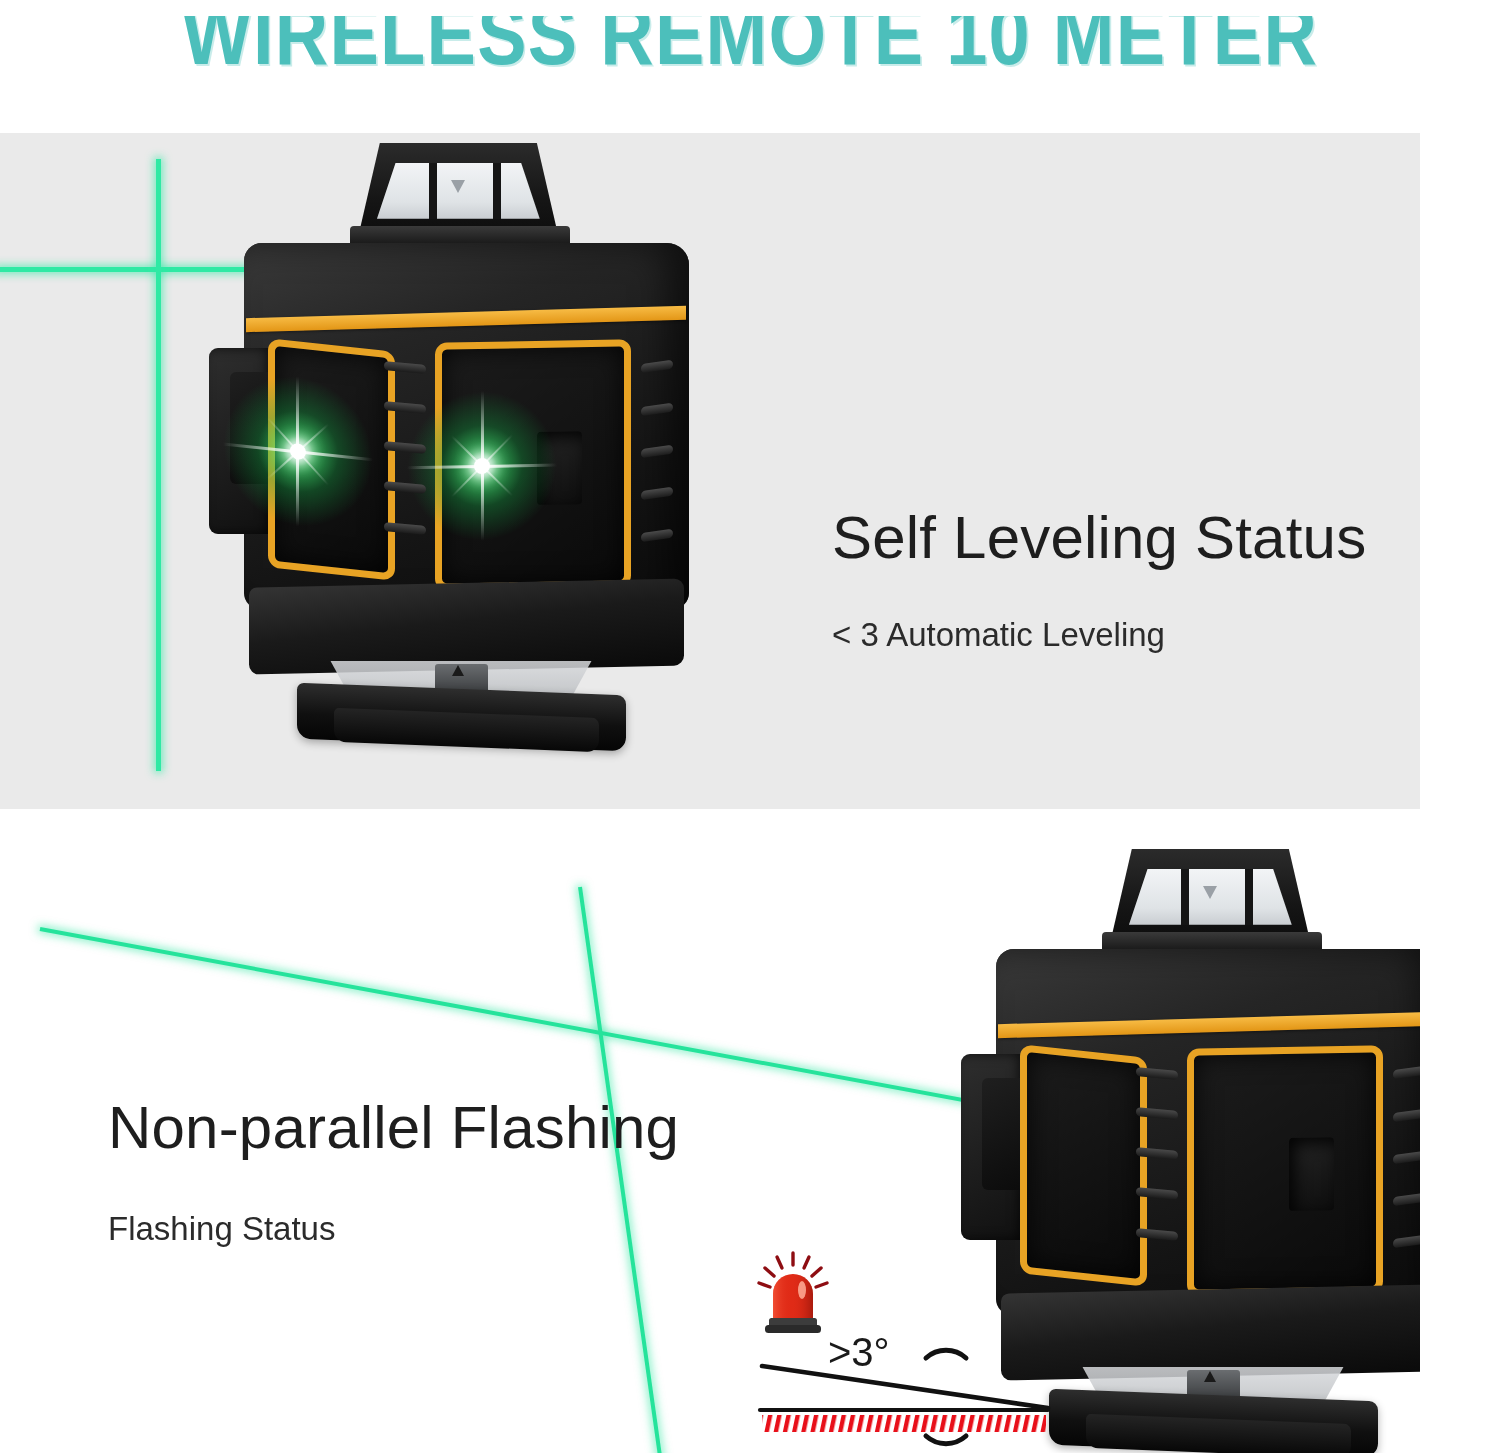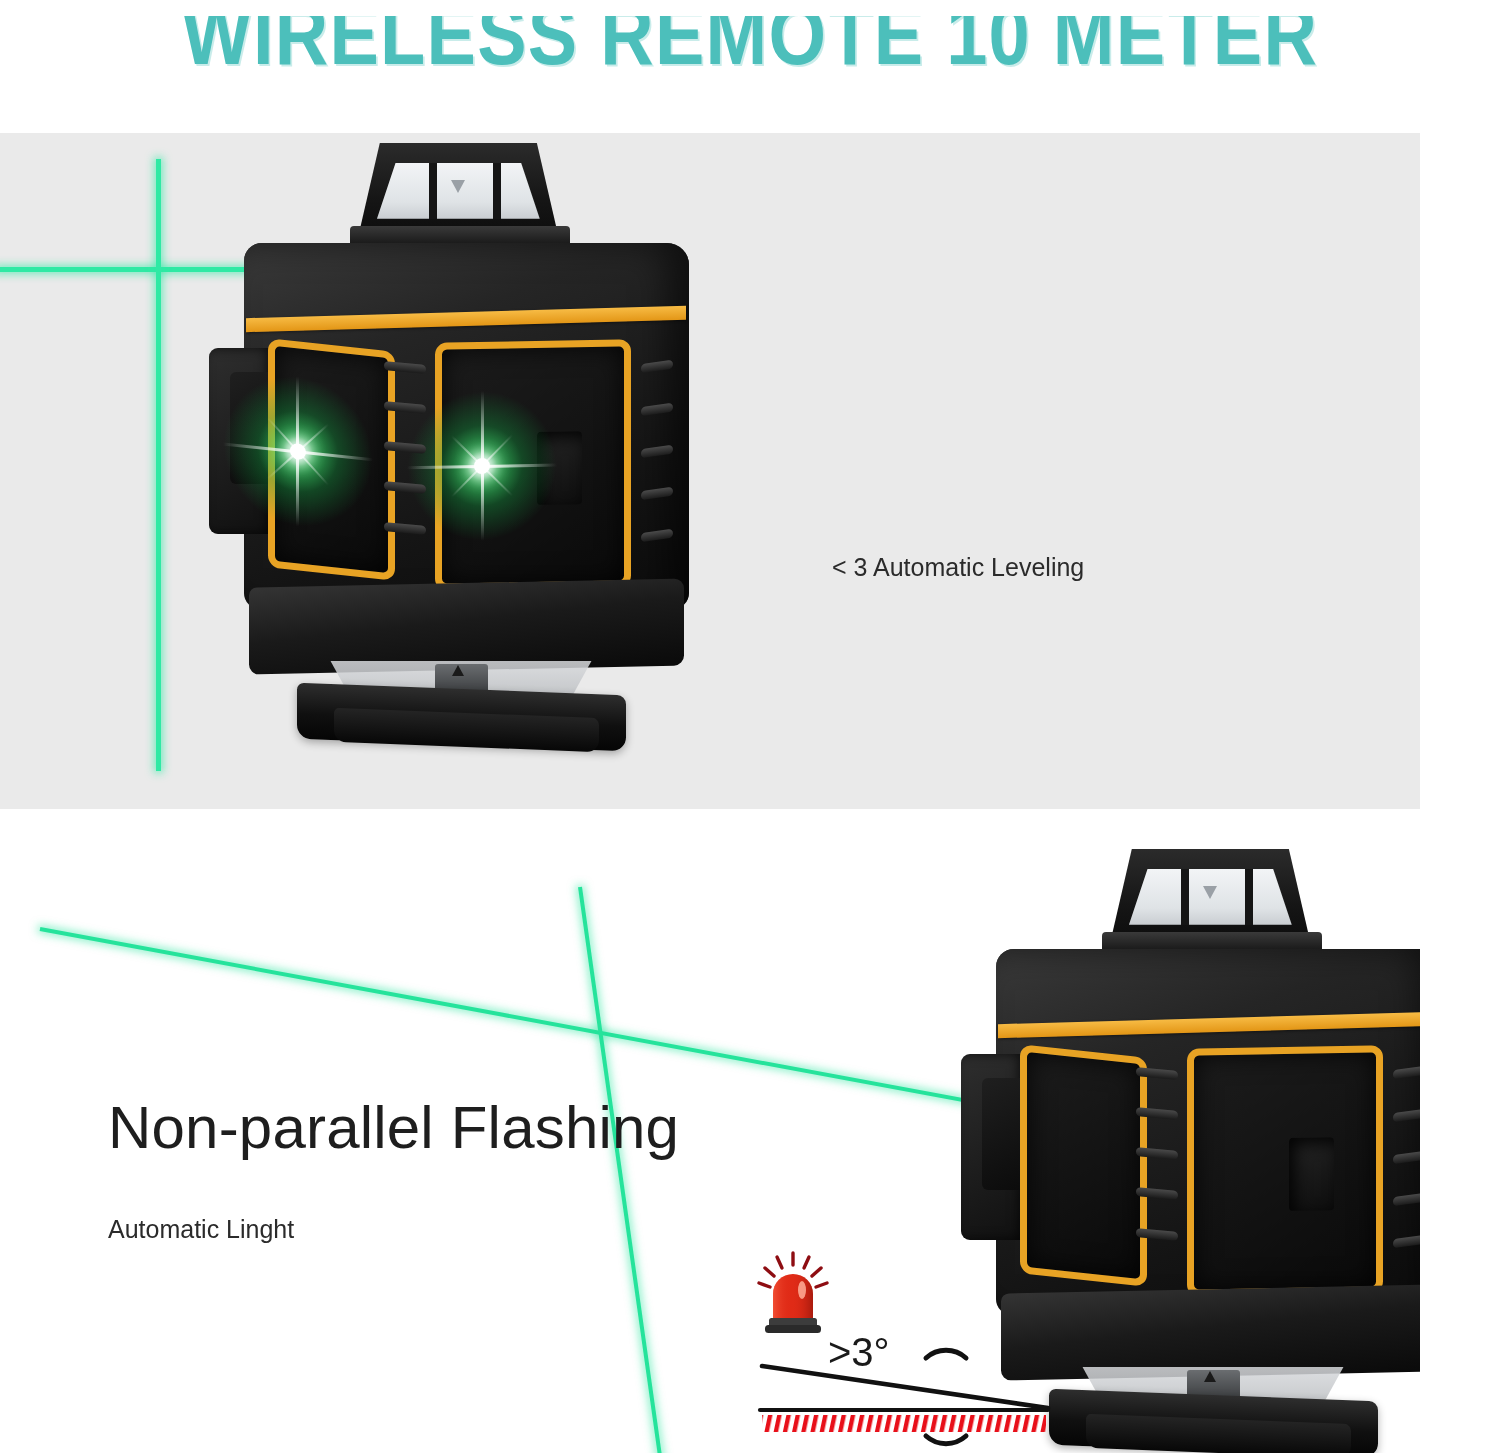--- a/index.html
+++ b/index.html
@@ -67,21 +67,21 @@
 
   
   .txt-block { position: absolute; }
   .txt-block .h2 {
     font-family: "Liberation Sans Narrow", "Liberation Sans", sans-serif;
     font-size: 60px; line-height: 68px; color: #1E1E1E; font-weight: 400;
     letter-spacing: 0.2px; white-space: nowrap;
   }
   .txt-block .sub {
     font-family: "Liberation Sans Narrow", "Liberation Sans", sans-serif;
-    font-size: 25px; line-height: 42px; color: #2B2B2B; font-weight: 400;
+    font-size: 33px; line-height: 42px; color: #2B2B2B; font-weight: 400;
     white-space: nowrap;
   }
   #status-text { left: 832px; top: 371px; }
   #status-text .sub { margin-top: 42px; }
   #warning-text { left: 108px; top: 1078px; }
   #warning-text .sub { margin-top: 46px; }
 
   
   .device { position: absolute; }
   .device .d-inner { position: absolute; left: 0; top: 0; width: 100%; height: 100%; }
@@ -324,20 +324,21 @@
         <div class="dev-skirt"></div>
         <div class="dev-underside"></div>
         <div class="dev-post"></div>
         <div class="dev-post-arrow"></div>
         <div class="dev-baseplate"></div>
         <div class="dev-baseplate2"></div>
       </div>
     </div>
 
     <div class="txt-block" id="status-text">
+      <div class="h2">Self Leveling Status</div>
       <div class="sub">&lt; 3 Automatic Leveling</div>
     </div>
   </div>
 
   <div class="panel-white">
 
     <div class="laser-tilt slant-h"></div>
     <div class="laser-tilt slant-v"></div>
 
     <div class="device" id="device-bottom" style="left:948px; top:40px; width:530px; height:620px;">
@@ -380,21 +381,21 @@
         <div class="dev-underside"></div>
         <div class="dev-post"></div>
         <div class="dev-post-arrow"></div>
         <div class="dev-baseplate"></div>
         <div class="dev-baseplate2"></div>
       </div>
     </div>
 
     <div class="txt-block" id="warning-text" style="left:108px; top:285px;">
       <div class="h2">Non-parallel Flashing</div>
-      <div class="sub">Automatic Linght</div>
+      <div class="sub">Flashing Status</div>
     </div>
   </div>
 
   <div id="angle-diagram">
 
     <svg class="alarm-icon" viewBox="0 0 74 84">
       <g stroke="#8E0D12" stroke-width="3.4" stroke-linecap="round">
         <line x1="37" y1="3" x2="37" y2="15"></line>
         <line x1="21" y1="7" x2="26" y2="18"></line>
         <line x1="53" y1="7" x2="48" y2="18"></line>

